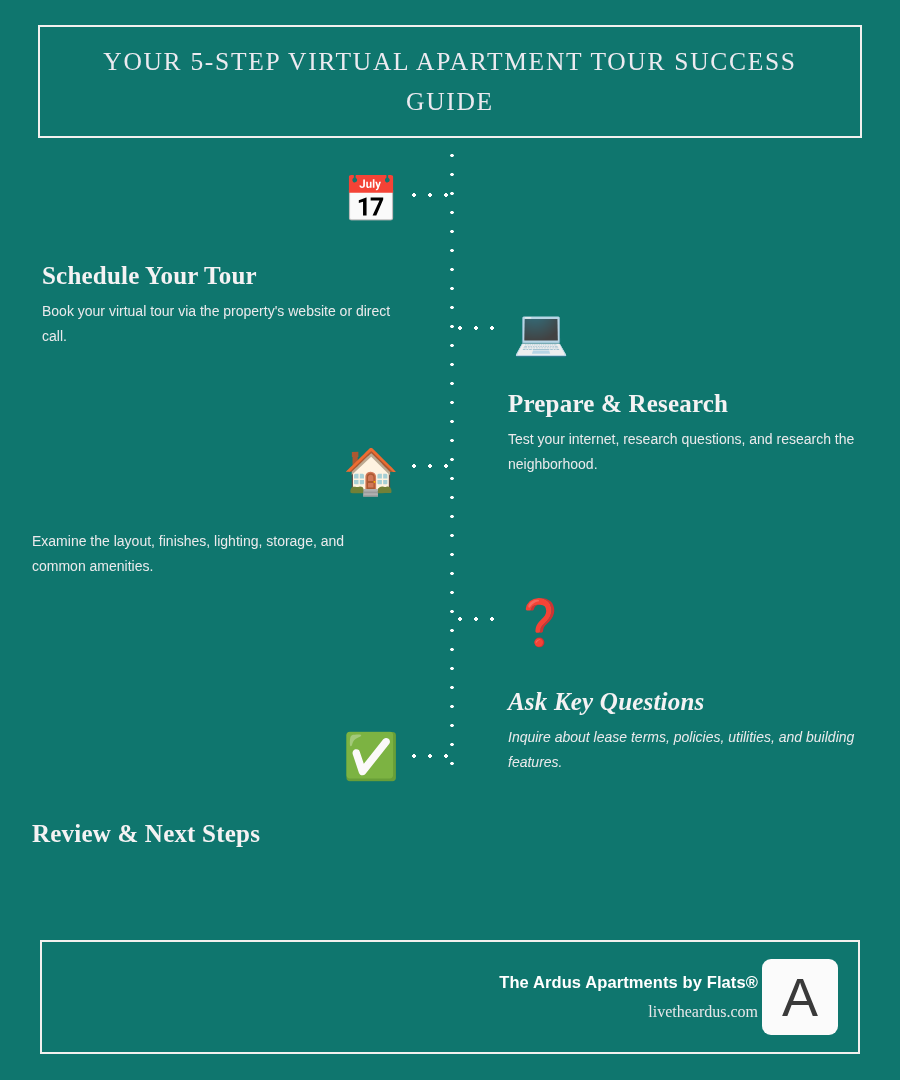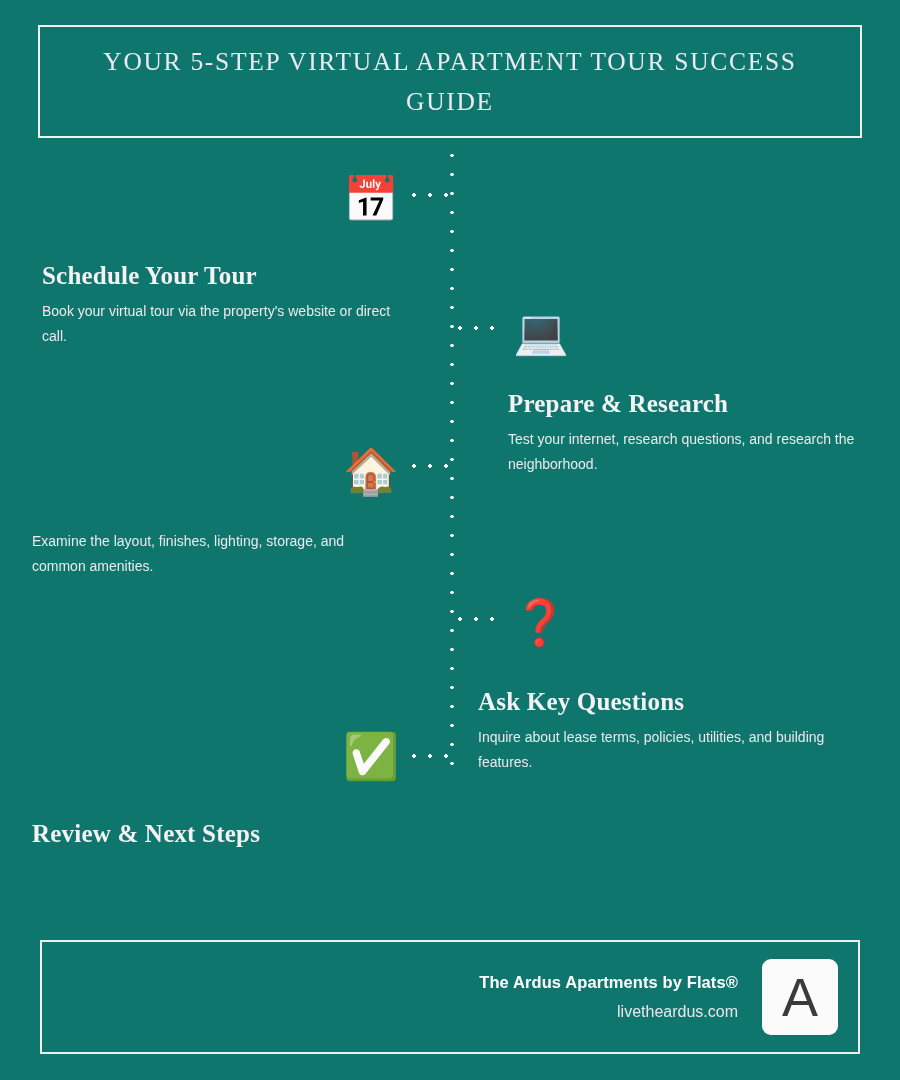--- a/index.html
+++ b/index.html
@@ -97,49 +97,49 @@
   #step-2 .icon      { left:513px; top:304px; }
   #step-2 .connector { left:452px; top:325px; width:52px; }
   #step-2 .body      { left:508px; top:390px; width:352px; }
 
   #step-3 .icon      { left:343px; top:443px; }
   #step-3 .connector { left:406px; top:463px; width:50px; }
   #step-3 .body      { left:32px;  top:529px; width:360px; }
 
   #step-4 .icon      { left:512px; top:594px; }
   #step-4 .connector { left:452px; top:616px; width:52px; }
-  #step-4 .body      { left:478px; top:688px; width:352px; }
+  #step-4 .body      { left:508px; top:688px; width:352px;font-style:italic; }
 
   #step-5 .icon      { left:343px; top:728px; }
   #step-5 .connector { left:406px; top:753px; width:50px; }
   #step-5 .body      { left:32px;  top:820px; width:360px; }
 
   
   .footer-box {
     position:absolute;
     left:40px; top:940px;
     width:820px; height:114px;
     border:2px solid #f2f0ee;
   }
   .footer-inner {
     position:absolute;
     right:20px; top:0; height:110px;
-    display:flex; align-items:center; gap:24px;
+    display:flex; align-items:center; gap:4px;
   }
   .footer-text { text-align:right; }
   .footer-brand {
     font-family:"Liberation Sans", sans-serif;
     font-weight:700;
     font-size:16.5px;
     color:#ffffff;
     letter-spacing:0.1px;
     margin-bottom:11px;
   }
   .footer-url {
-    font-family:Liberation Sans, sans-serif;
+    font-family:Liberation Serif, serif;
     font-size:16px;
     color:#e8e7ea;
   }
   .footer-logo {
     width:76px; height:76px;
     border-radius:9px;
     background:#fbfbfb;
     display:flex; align-items:center; justify-content:center;
     font-family:"Liberation Sans", sans-serif;
     font-size:54px;

